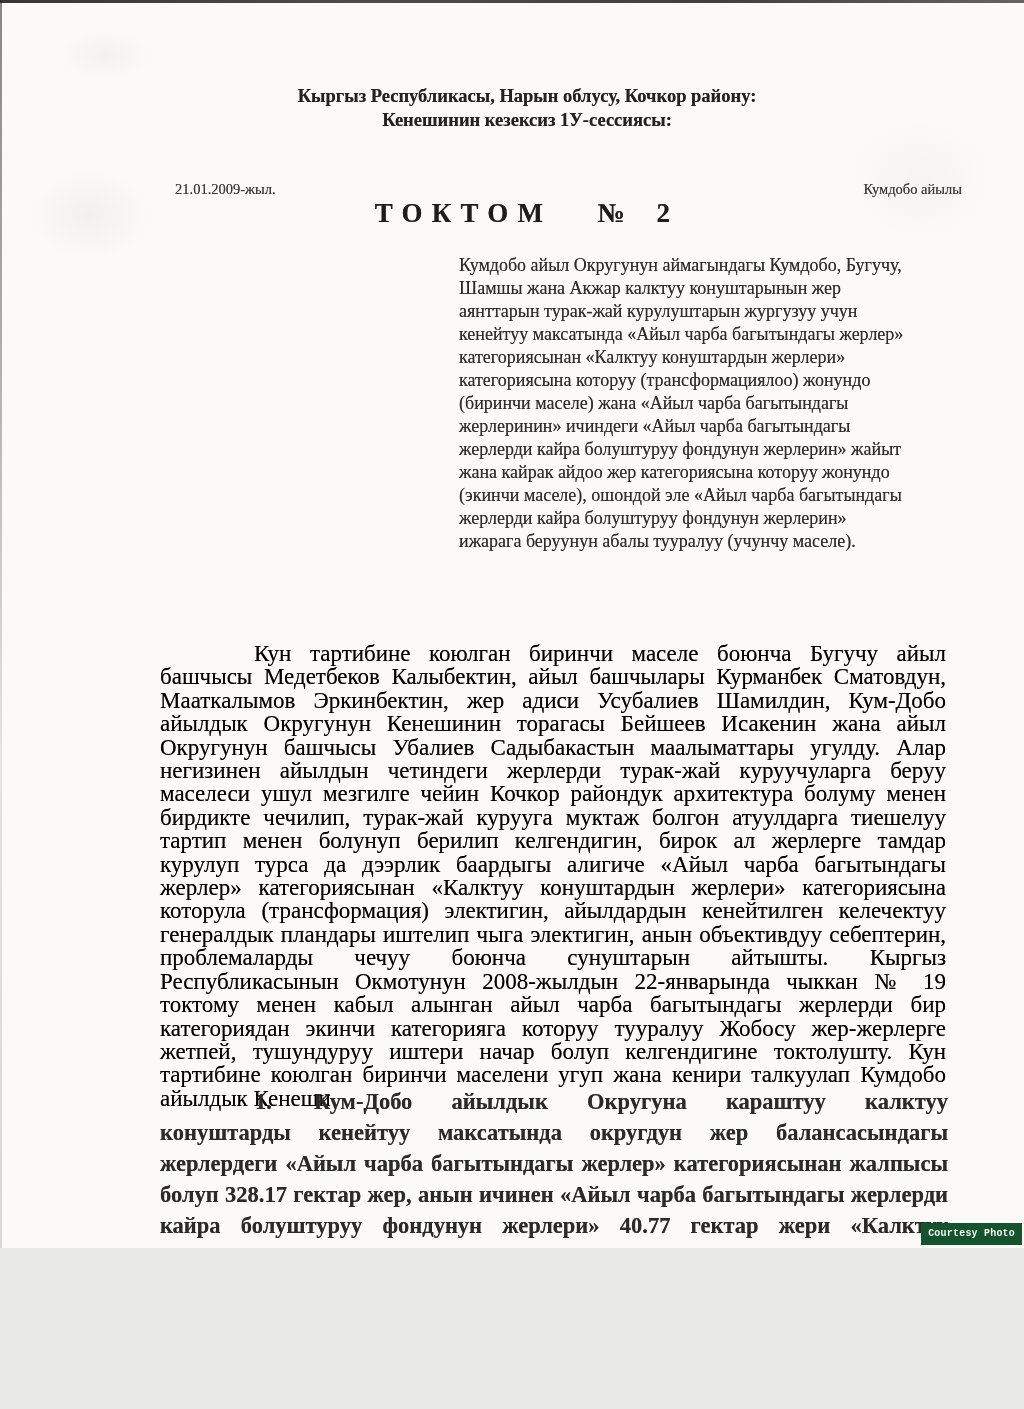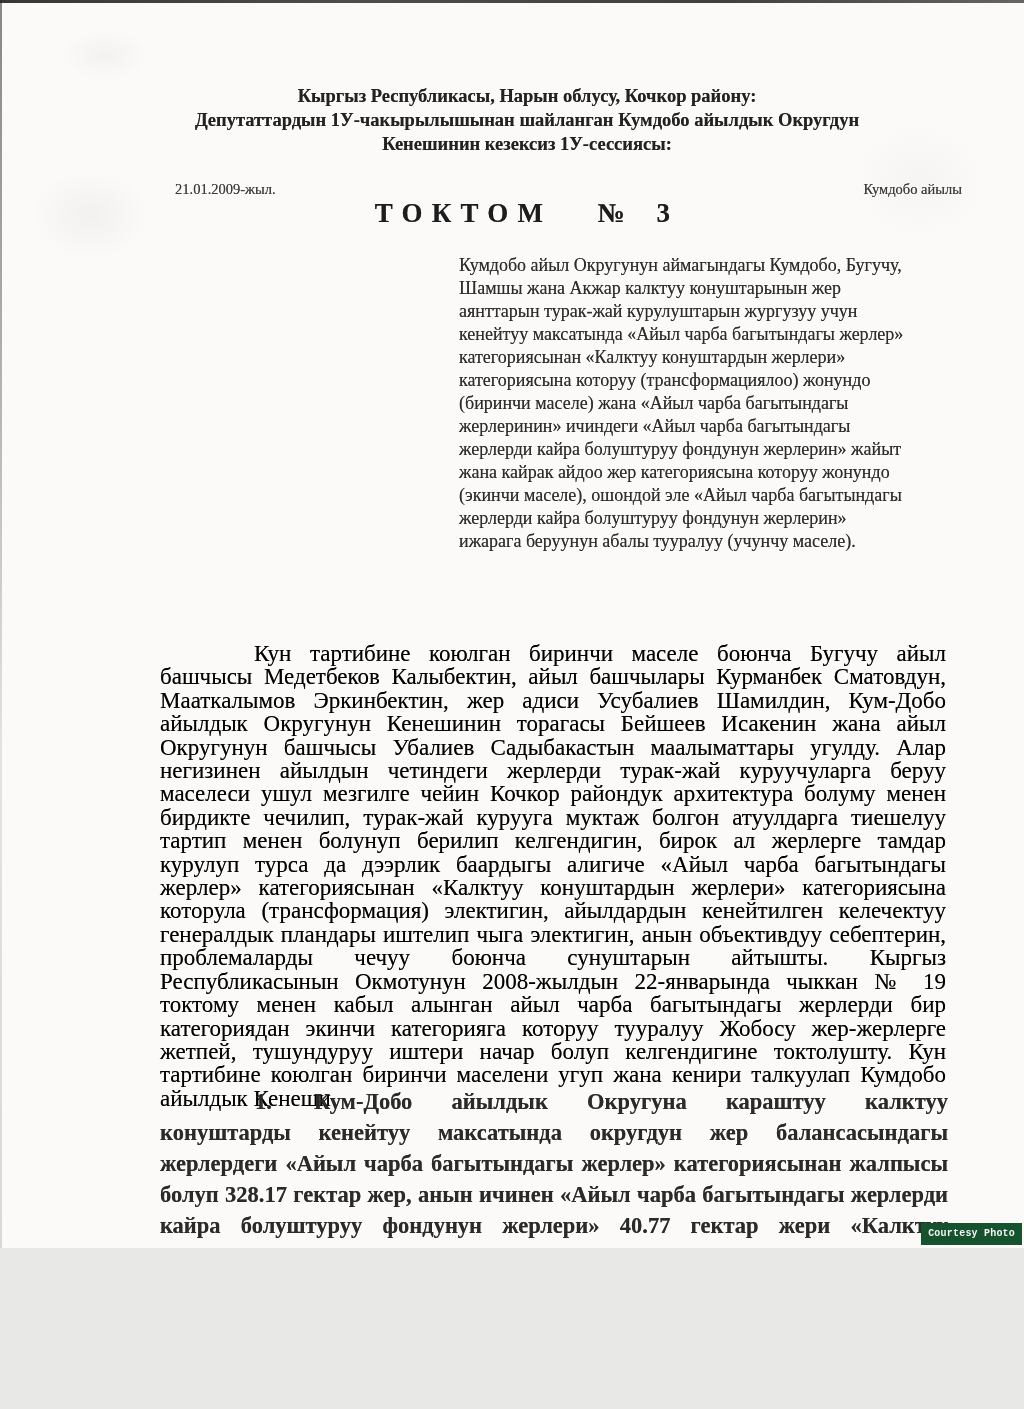--- a/index.html
+++ b/index.html
@@ -93,30 +93,29 @@
 
   <div class="edge-top"></div>
   <div class="edge-left"></div>
   <div class="smudge s1"></div>
   <div class="smudge s2"></div>
   <div class="smudge s3"></div>
   <div class="smudge s4"></div>
 
   <div class="header-block txt">
     <div>Кыргыз Республикасы, Нарын облусу, Кочкор району:</div>
-    <div>Депутаттардын 1У-чакырылышынан шайланган Кумдобо айылдык Округдун</div>
     <div>Кенешинин кезексиз 1У-сессиясы:</div>
   </div>
 
   <div class="date-row txt">
     <span>21.01.2009-жыл.</span>
     <span>Кумдобо айылы</span>
   </div>
 
-  <div class="doc-title txt">ТОКТОМ  № 3</div>
+  <div class="doc-title txt">ТОКТОМ  № 2</div>
 
   <div class="preamble txt">Кумдобо айыл Округунун аймагындагы Кумдобо, Бугучу, Шамшы жана Акжар калктуу конуштарынын жер аянттарын турак-жай курулуштарын жургузуу учун кенейтуу максатында «Айыл чарба багытындагы жерлер» категориясынан «Калктуу конуштардын жерлери» категориясына которуу (трансформациялоо) жонундо (биринчи маселе) жана «Айыл чарба багытындагы жерлеринин» ичиндеги «Айыл чарба багытындагы жерлерди кайра болуштуруу фондунун жерлерин» жайыт жана кайрак айдоо жер категориясына которуу жонундо (экинчи маселе), ошондой эле «Айыл чарба багытындагы жерлерди кайра болуштуруу фондунун жерлерин» ижарага беруунун абалы тууралуу (учунчу маселе).</div>
 
   <p class="body-par txt">Кун тартибине коюлган биринчи маселе боюнча Бугучу айыл башчысы Медетбеков Калыбектин, айыл башчылары Курманбек Сматовдун, Мааткалымов Эркинбектин, жер адиси Усубалиев Шамилдин, Кум-Добо айылдык Округунун Кенешинин торагасы Бейшеев Исакенин жана айыл Округунун башчысы Убалиев Садыбакастын маалыматтары угулду. Алар негизинен айылдын четиндеги жерлерди турак-жай куруучуларга беруу маселеси ушул мезгилге чейин Кочкор райондук архитектура болуму менен бирдикте чечилип, турак-жай курууга муктаж болгон атуулдарга тиешелуу тартип менен болунуп берилип келгендигин, бирок ал жерлерге тамдар курулуп турса да дээрлик баардыгы алигиче «Айыл чарба багытындагы жерлер» категориясынан «Калктуу конуштардын жерлери» категориясына которула (трансформация) электигин, айылдардын кенейтилген келечектуу генералдык пландары иштелип чыга электигин, анын объективдуу себептерин, проблемаларды чечуу боюнча сунуштарын айтышты. Кыргыз Республикасынын Окмотунун 2008-жылдын 22-январында чыккан № 19 токтому менен кабыл алынган айыл чарба багытындагы жерлерди бир категориядан экинчи категорияга которуу тууралуу Жобосу жер-жерлерге жетпей, тушундуруу иштери начар болуп келгендигине токтолушту. Кун тартибине коюлган биринчи маселени угуп жана кенири талкуулап Кумдобо айылдык Кенеши</p>
 
 
   <p class="res-item txt">
     <span>1.</span><span class="num-gap"></span><span>Кум-Добо айылдык Округуна караштуу калктуу конуштарды кенейтуу максатында округдун жер балансасындагы жерлердеги «Айыл чарба багытындагы жерлер» категориясынан жалпысы болуп 328.17 гектар жер, анын ичинен «Айыл чарба багытындагы жерлерди кайра болуштуруу фондунун жерлери» 40.77 гектар жери «Калктуу конуштардын жерлери» категориясына которулсун (трансформациялансын).</span>
   </p>
 

